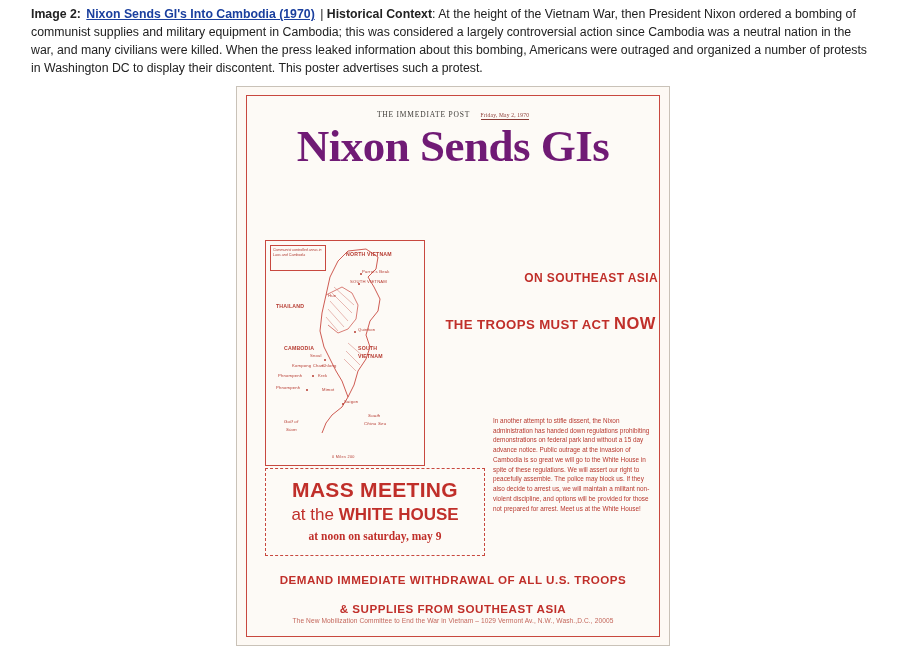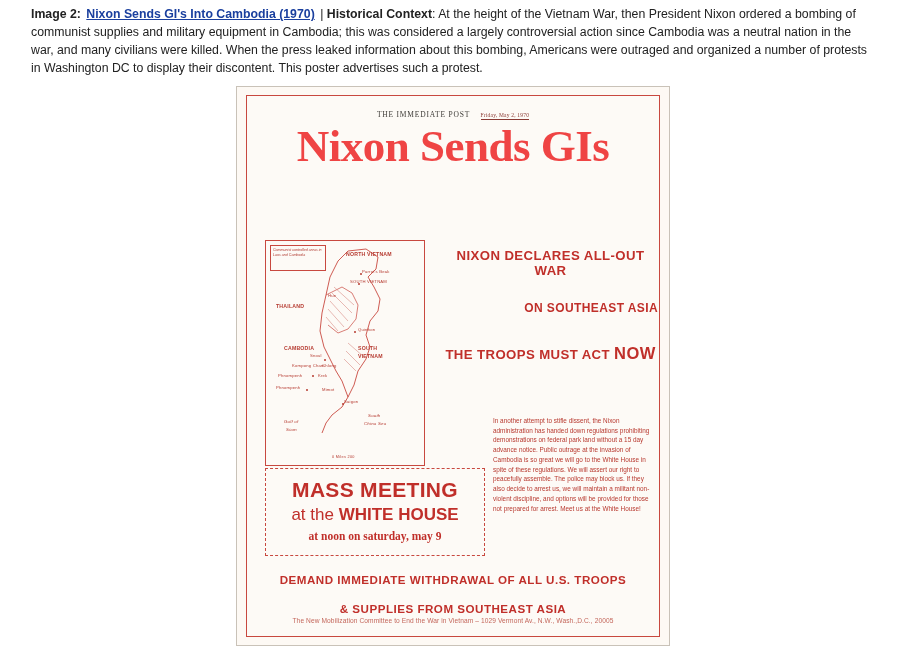--- a/index.html
+++ b/index.html
@@ -82,21 +82,21 @@
 
   .headline {
     position: absolute;
     left: 0; right: 0;
     top: 28px;
     text-align: center;
     font-family: "Liberation Serif", serif;
     font-weight: bold;
     font-size: 45px;
     line-height: 1.02;
-    color: #ef4444;
+    color: #701a75;
     letter-spacing: -0.5px;
   }
   .headline .l2 { display: block; }
 
   
   .map {
     position: absolute;
     left: 18px;
     top: 144px;
     width: 160px;
@@ -309,21 +309,20 @@
         <div class="dot" style="left:88px; top:90px;"></div>
         <div class="dot" style="left:58px; top:118px;"></div>
         <div class="dot" style="left:46px; top:134px;"></div>
         <div class="dot" style="left:40px; top:148px;"></div>
         <div class="dot" style="left:76px; top:162px;"></div>
 
         <div class="scale">0          Miles          200</div>
       </div>
 
       <div class="slogans">
-        <div class="s1">NIXON DECLARES  ALL-OUT WAR</div>
         <div class="s2">ON SOUTHEAST ASIA</div>
         <div class="s3"><span>THE TROOPS MUST ACT </span><span class="big">NOW</span></div>
       </div>
 
       <div class="body-text">In another attempt to stifle dissent, the Nixon administration has handed down regulations prohibiting demonstrations on federal park land without a 15 day advance notice.  Public outrage at the invasion of Cambodia is so great we will go to the White House in spite of these regulations.  We will assert our right to peacefully assemble.  The police may block us.  If they also decide to arrest us, we will maintain a militant non-violent discipline, and options will be provided for those not prepared for arrest. Meet us at the White House!</div>
 
       <div class="meeting">
         <div class="m1">MASS MEETING</div>
         <div class="m2"><span>at the </span><b>WHITE HOUSE</b></div>
         <div class="m3">at noon on saturday, may 9</div>

